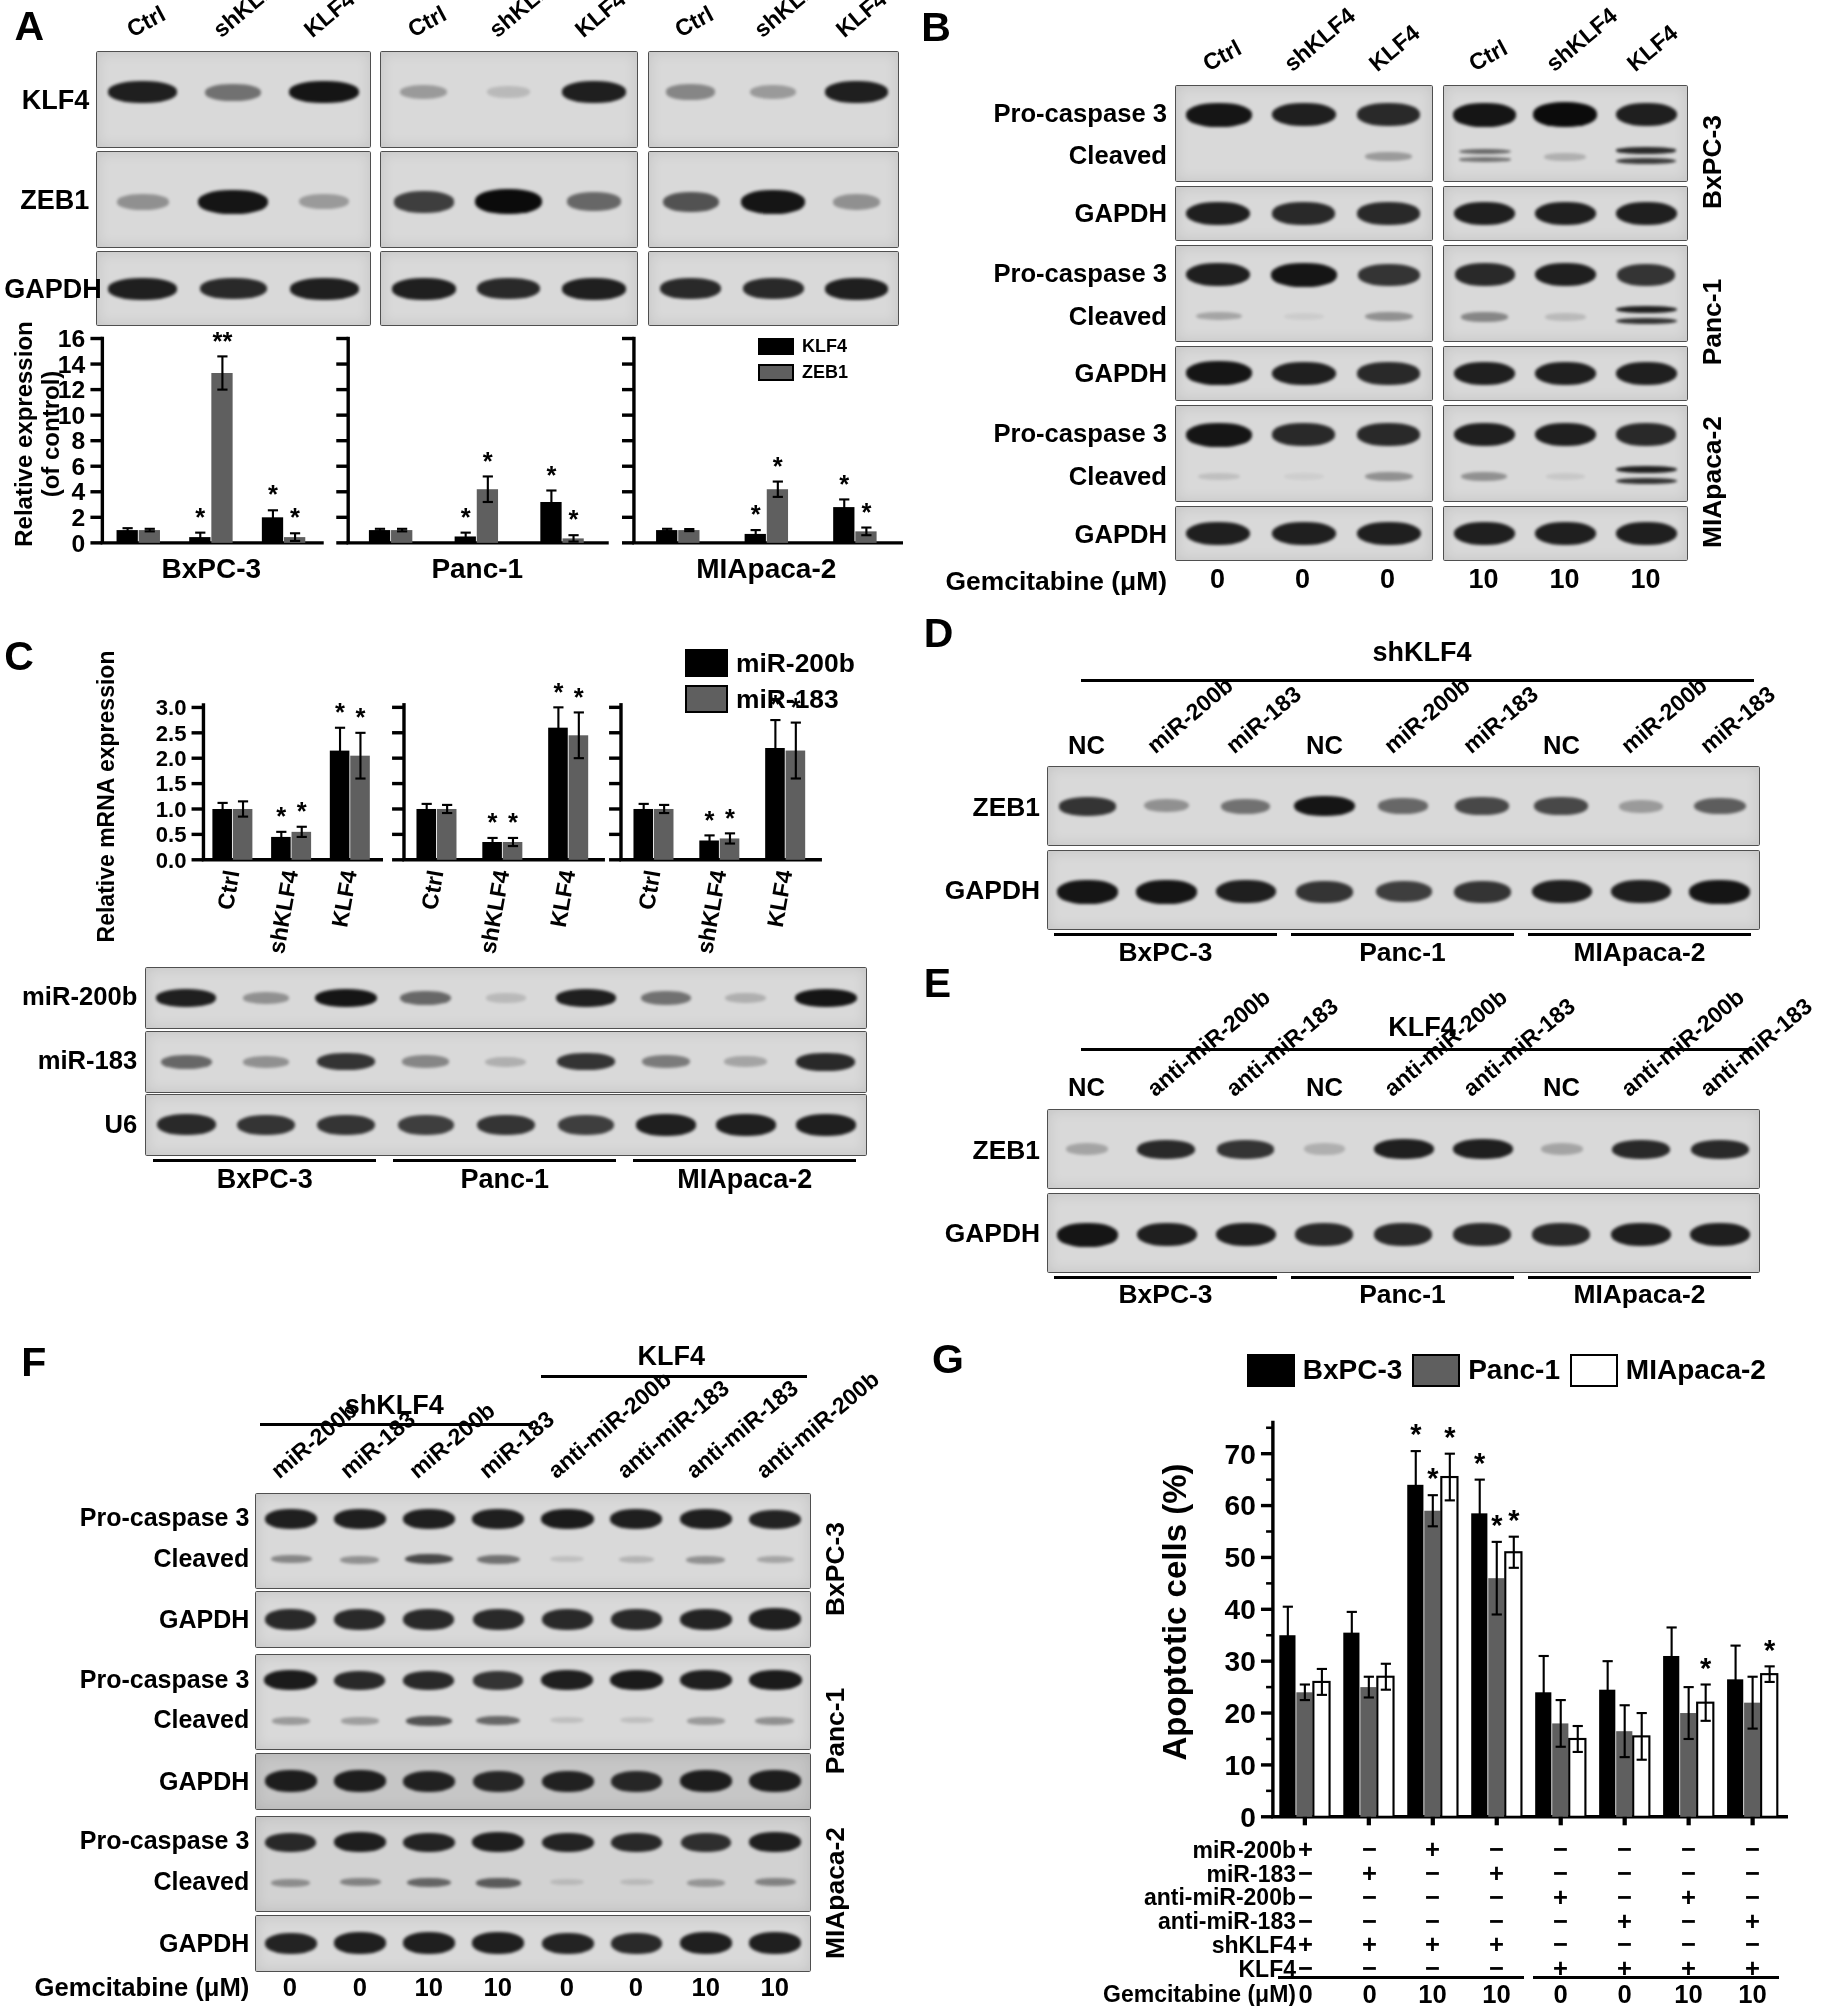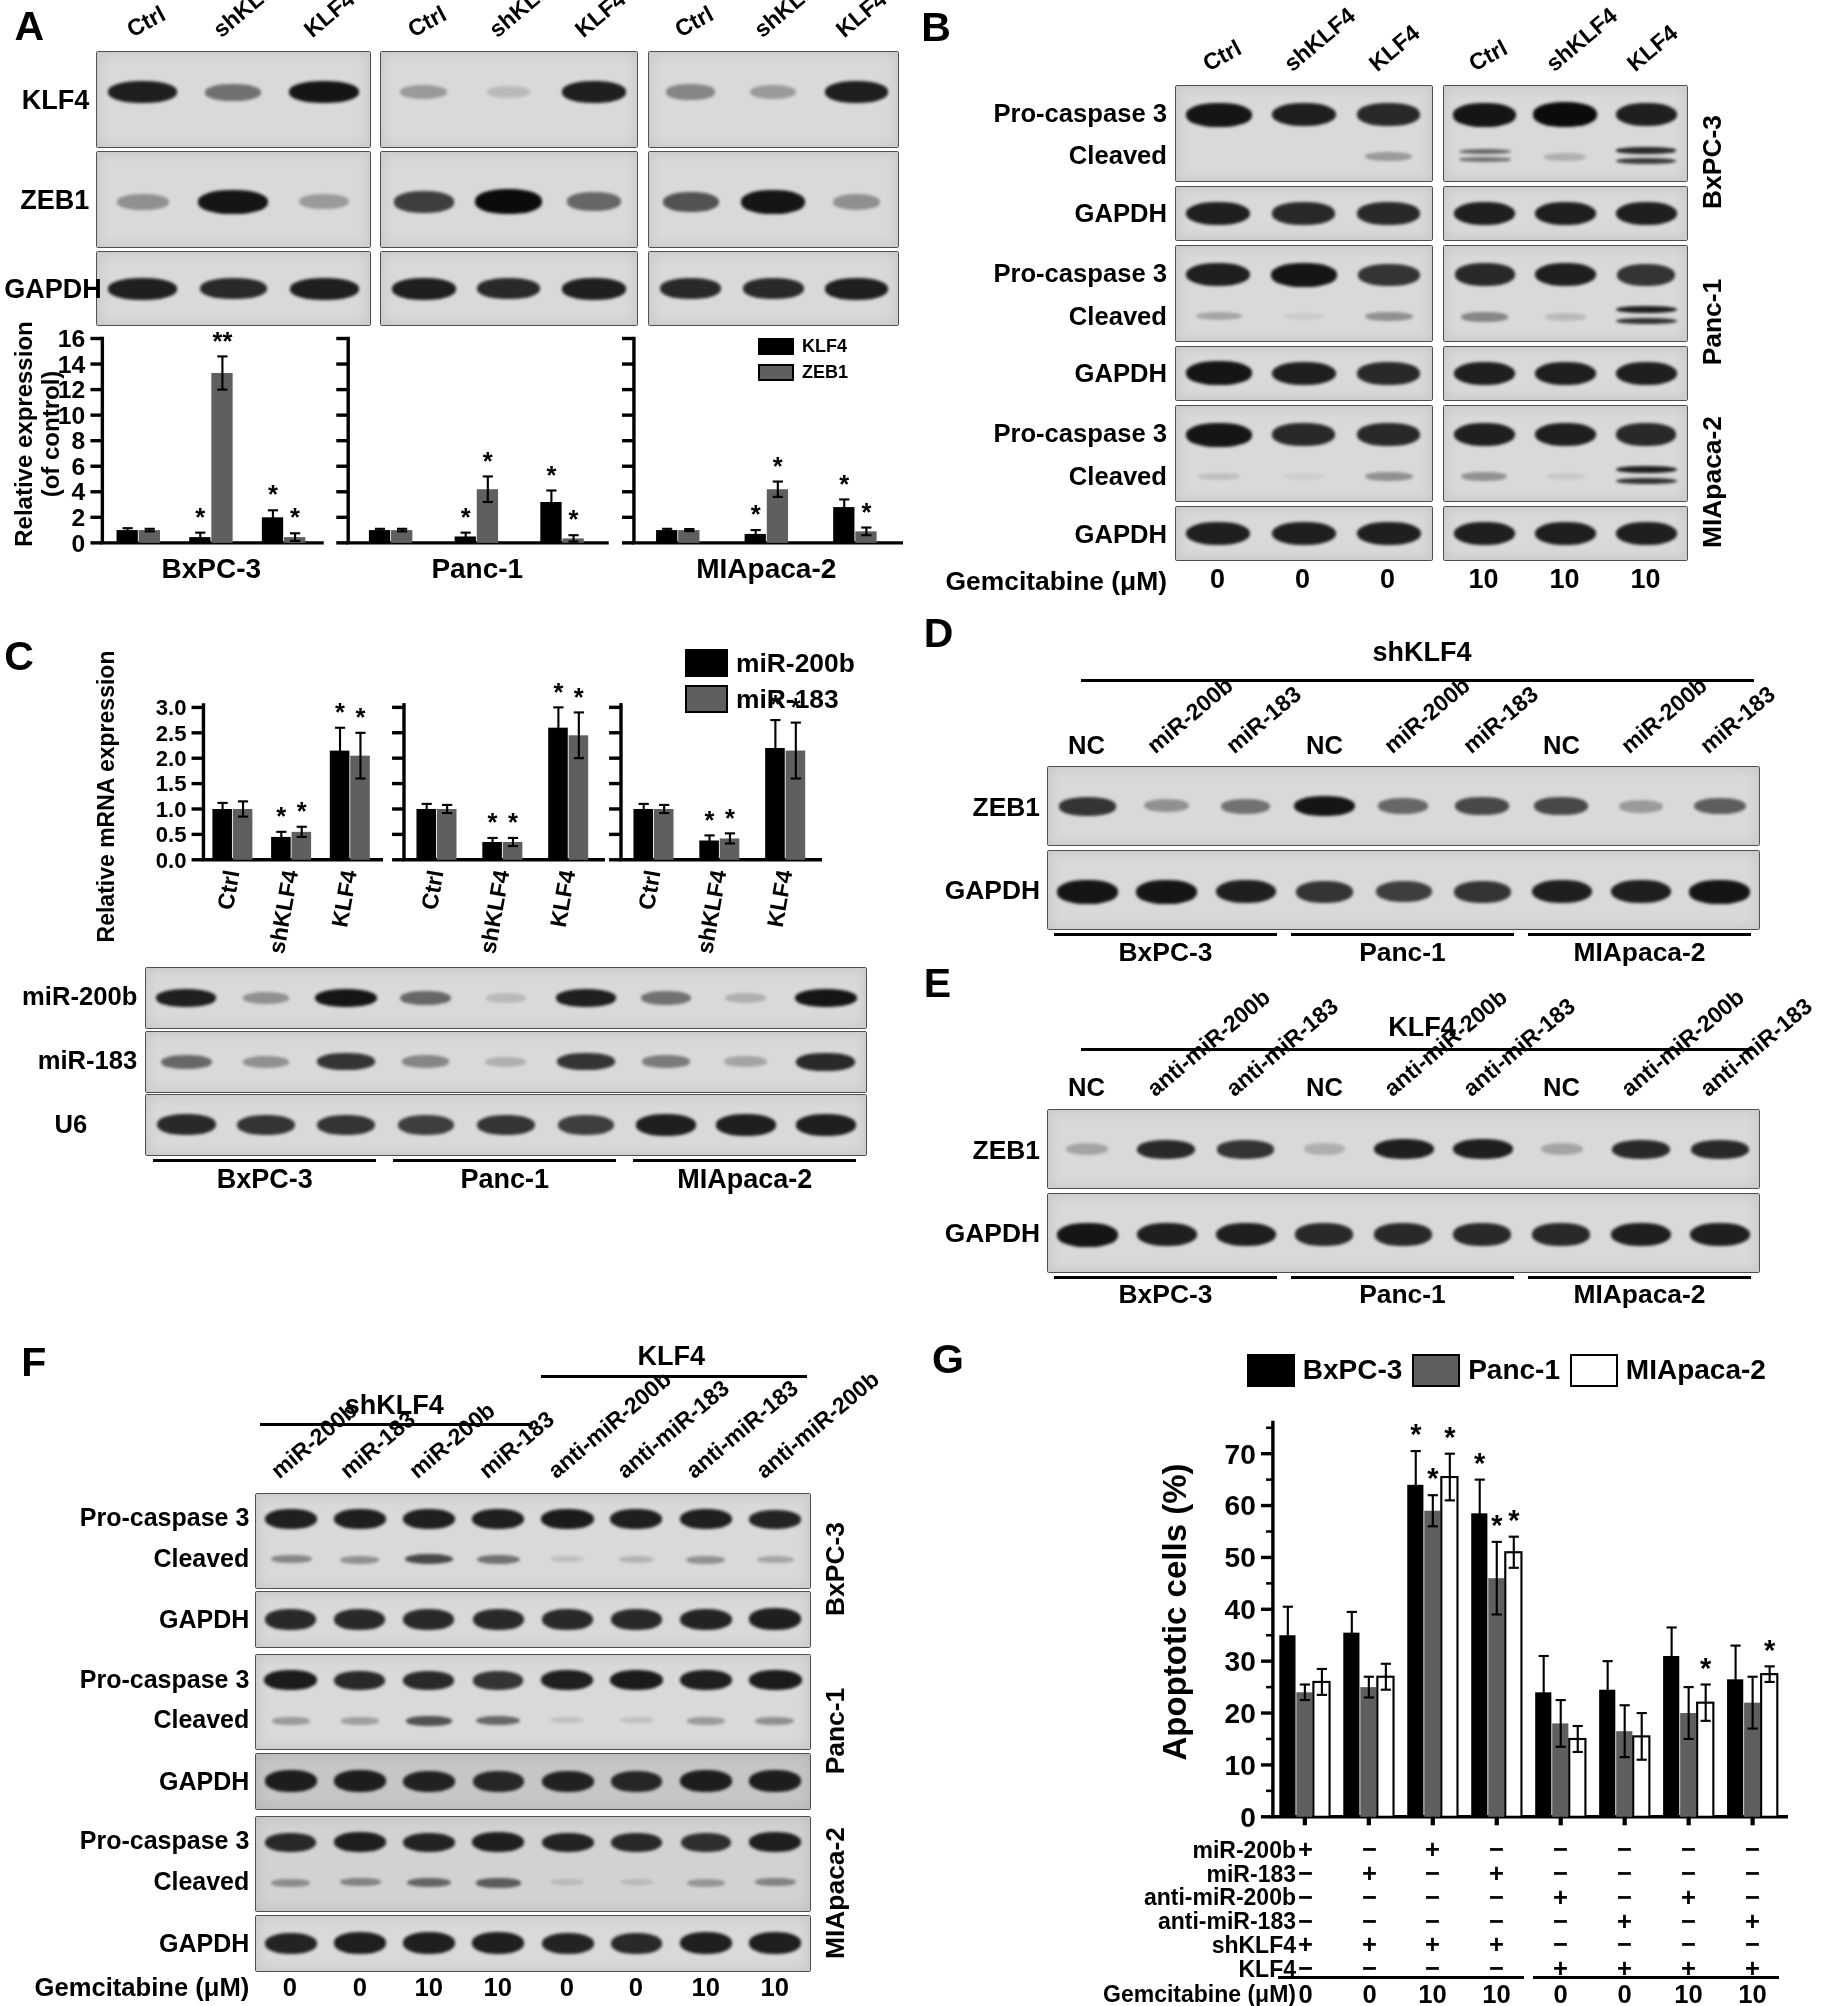--- a/index.html
+++ b/index.html
@@ -513,21 +513,21 @@
         <div class="band" style="left: 10.4px; top: 19.3px; width: 59px; height: 21px; opacity: 0.85;"></div>
         <div class="band" style="left: 91px; top: 19.6px; width: 58px; height: 20.4px; opacity: 0.8;"></div>
         <div class="band" style="left: 171px; top: 19.6px; width: 58px; height: 20.4px; opacity: 0.8;"></div>
         <div class="band" style="left: 252px; top: 20px; width: 56px; height: 20px; opacity: 0.75;"></div>
         <div class="band" style="left: 331px; top: 19.6px; width: 58px; height: 20.4px; opacity: 0.8;"></div>
         <div class="band" style="left: 412px; top: 20px; width: 56px; height: 20px; opacity: 0.75;"></div>
         <div class="band" style="left: 490px; top: 19px; width: 60px; height: 21.6px; opacity: 0.9;"></div>
         <div class="band" style="left: 570px; top: 19px; width: 60px; height: 21.6px; opacity: 0.9;"></div>
         <div class="band" style="left: 650px; top: 19px; width: 60px; height: 21.6px; opacity: 0.9;"></div>
       </div>
-      <div class="txt" style="left: 0px; top: 484px; width: 133px; text-align: center; font-size: 25.6px;">U6</div>
+      <div class="txt" style="left: 0px; top: 484px; width: 133px; text-align: right; font-size: 25.6px;">U6</div>
       <div class="hline" style="left: 149px; top: 533px; width: 223px;"></div>
       <div class="txt" style="left: 150px; top: 538px; width: 221px; text-align: center; font-size: 27px;">BxPC-3</div>
       <div class="hline" style="left: 389px; top: 533px; width: 223px;"></div>
       <div class="txt" style="left: 390px; top: 538px; width: 221px; text-align: center; font-size: 27px;">Panc-1</div>
       <div class="hline" style="left: 629px; top: 533px; width: 223px;"></div>
       <div class="txt" style="left: 630px; top: 538px; width: 221px; text-align: center; font-size: 27px;">MIApaca-2</div>
     </section>
   <section id="panelD" class="panel" style="left:911px;top:613px;width:920px;height:341px">
     <h2 class="plabel" style="left:12.8px;top:0px">D</h2>
   <div class="txt" style="left: 383px; top: 24px; width: 256px; text-align: center; font-size: 27px;">shKLF4</div>

